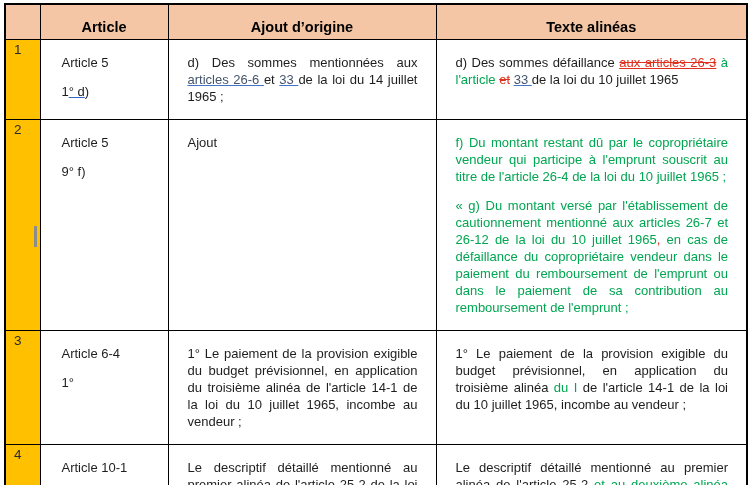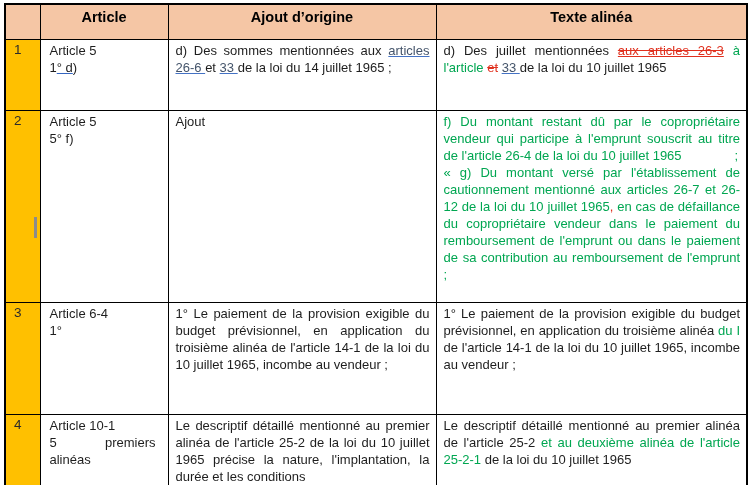--- a/index.html
+++ b/index.html
@@ -27,38 +27,38 @@
   thead tr { height: 35px; }
   tbody tr:nth-child(1) { height: 71px; }
   tbody tr:nth-child(2) { height: 192px; }
   tbody tr:nth-child(3) { height: 112px; }
   tbody tr:nth-child(4) { height: 140px; }
   th {
     background: var(--header_bg, #f5c6a5);
     font-weight: bold;
     font-size: 14.5px;
     text-align: center;
-    padding-top: 4px;
+    padding-top: 14px;
     color: #000;
   }
   td.num-cell {
     background: var(--num_bg, #ffc000);
     font-size: 13.5px;
     padding: 2px 0 0 8px;
     position: relative;
     color: #2b2b2b;
   }
   td.cell {
     padding: 2px 6px 2px 7px;
     font-size: 13px;
     line-height: 17px;
   }
   td.article-cell { padding-left: 9px; padding-right: 12px; }
   td.cell p {
-    margin: 0;
+    margin: 12px;
     text-align: justify;
     position: relative;
   }
   td.article-cell p { text-align: justify; }
   
   .seg-ins  { color: var(--ins_green, #00a651); }
   .seg-insr {
     color: var(--ins_green, #00a651);
     position: absolute;
     right: 2px;
@@ -94,42 +94,42 @@
     <col style="width:35px">
     <col style="width:128px">
     <col style="width:268px">
     <col style="width:311px">
   </colgroup>
   <thead>
     <tr>
       <th></th>
       <th>Article</th>
       <th>Ajout d’origine</th>
-      <th>Texte alinéa</th>
+      <th>Texte alinéas</th>
     </tr>
   </thead>
   <tbody>
       <tr>
         <td class="num-cell"><span>1</span></td>
         <td class="cell article-cell">
           <p><span>Article 5</span></p>
           <p><span>1</span><span class="seg-blueu">° d</span><span>)</span></p>
         </td>
         <td class="cell">
           <p><span>d) Des sommes mentionnées aux </span><span class="seg-link">articles 26-6 </span><span>et </span><span class="seg-link">33 </span><span>de la loi du 14 juillet 1965 ;</span></p>
         </td>
         <td class="cell">
-          <p><span>d) Des juillet mentionnées </span><span class="seg-delu">aux articles 26-3</span><span> </span><span class="seg-ins">à l'article</span><span> </span><span class="seg-del">et</span><span> </span><span class="seg-link">33 </span><span>de la loi du 10 juillet 1965</span></p>
+          <p><span>d) Des sommes défaillance </span><span class="seg-delu">aux articles 26-3</span><span> </span><span class="seg-ins">à l'article</span><span> </span><span class="seg-del">et</span><span> </span><span class="seg-link">33 </span><span>de la loi du 10 juillet 1965</span></p>
         </td>
       </tr>
       <tr>
         <td class="num-cell"><span>2</span><span class="change-marker"></span></td>
         <td class="cell article-cell">
           <p><span>Article 5</span></p>
-          <p><span>5° f)</span></p>
+          <p><span>9° f)</span></p>
         </td>
         <td class="cell">
           <p><span>Ajout</span></p>
         </td>
         <td class="cell">
           <p><span class="seg-ins">f) Du montant restant dû par le copropriétaire vendeur qui participe à l'emprunt souscrit au titre de l'article 26-4 de la loi du 10 juillet 1965</span><span class="seg-insr">;</span></p>
           <p><span class="seg-ins">« g) Du montant versé par l'établissement de cautionnement mentionné aux articles 26-7 et 26-12 de la loi du 10 juillet 1965</span><span class="seg-red">,</span><span class="seg-ins"> en cas de défaillance du copropriétaire vendeur dans le paiement du remboursement de l'emprunt ou dans le paiement de sa contribution au remboursement de l'emprunt ;</span></p>
         </td>
       </tr>
       <tr>

